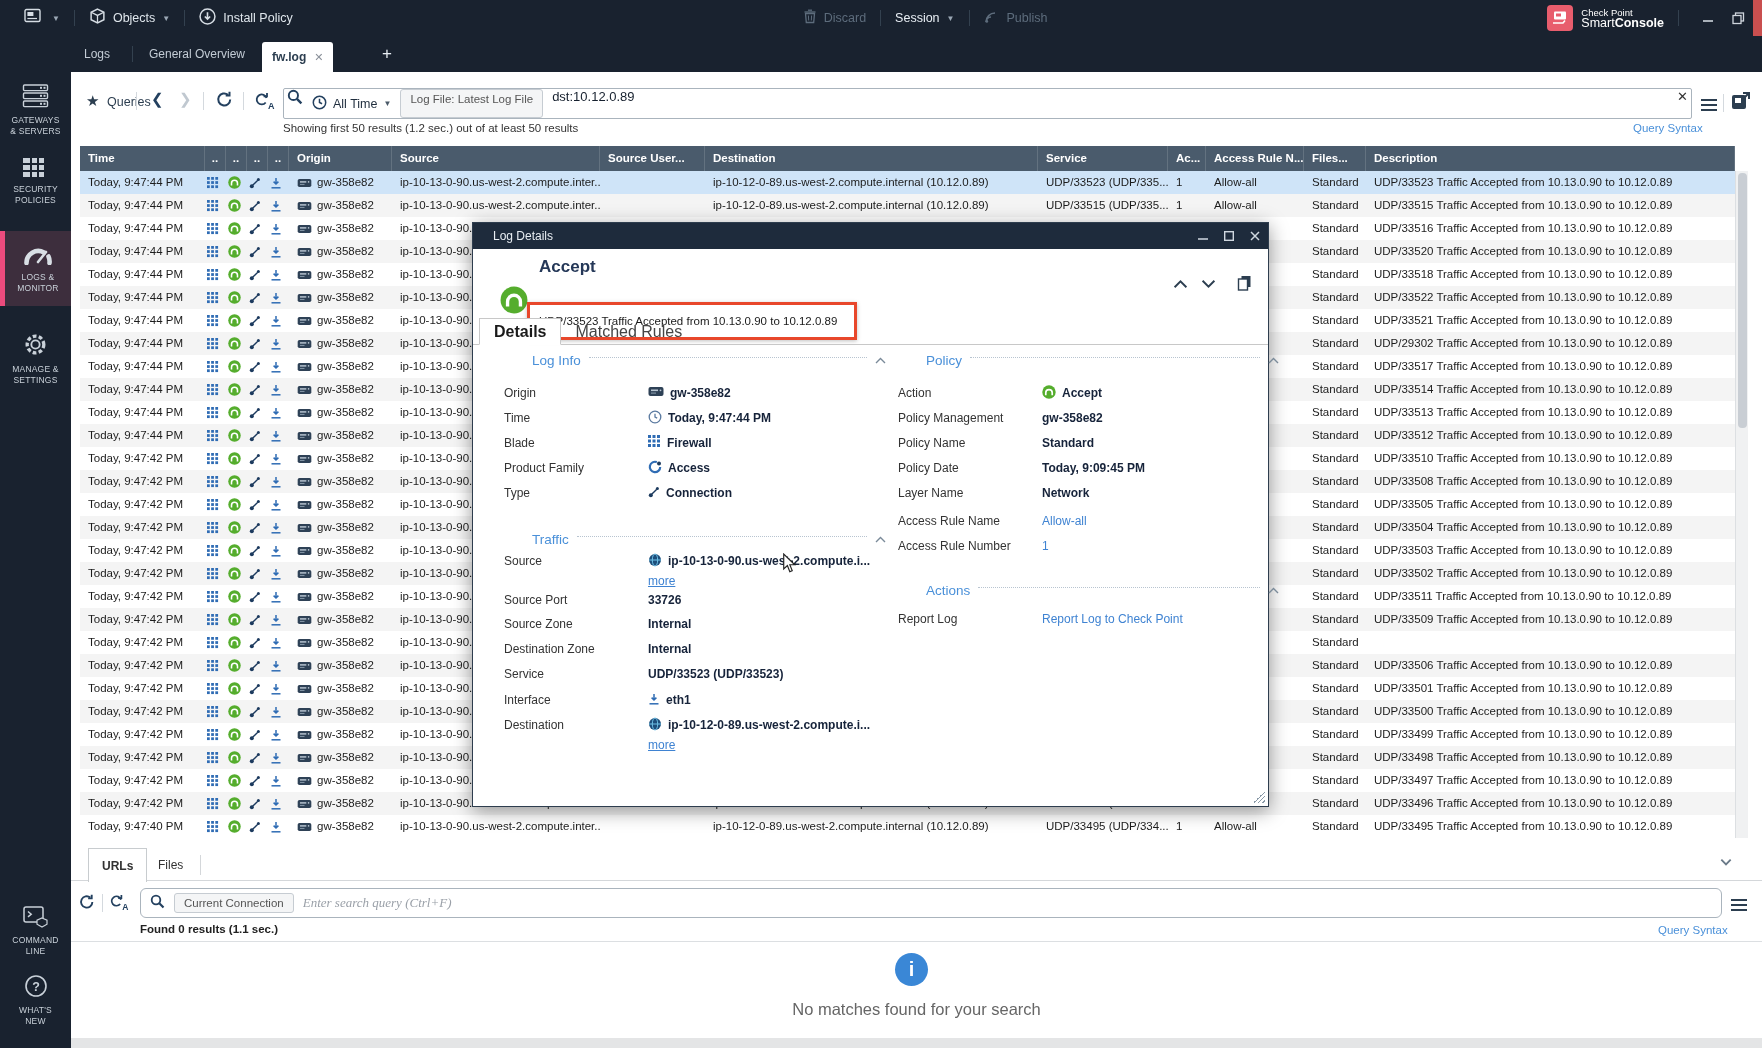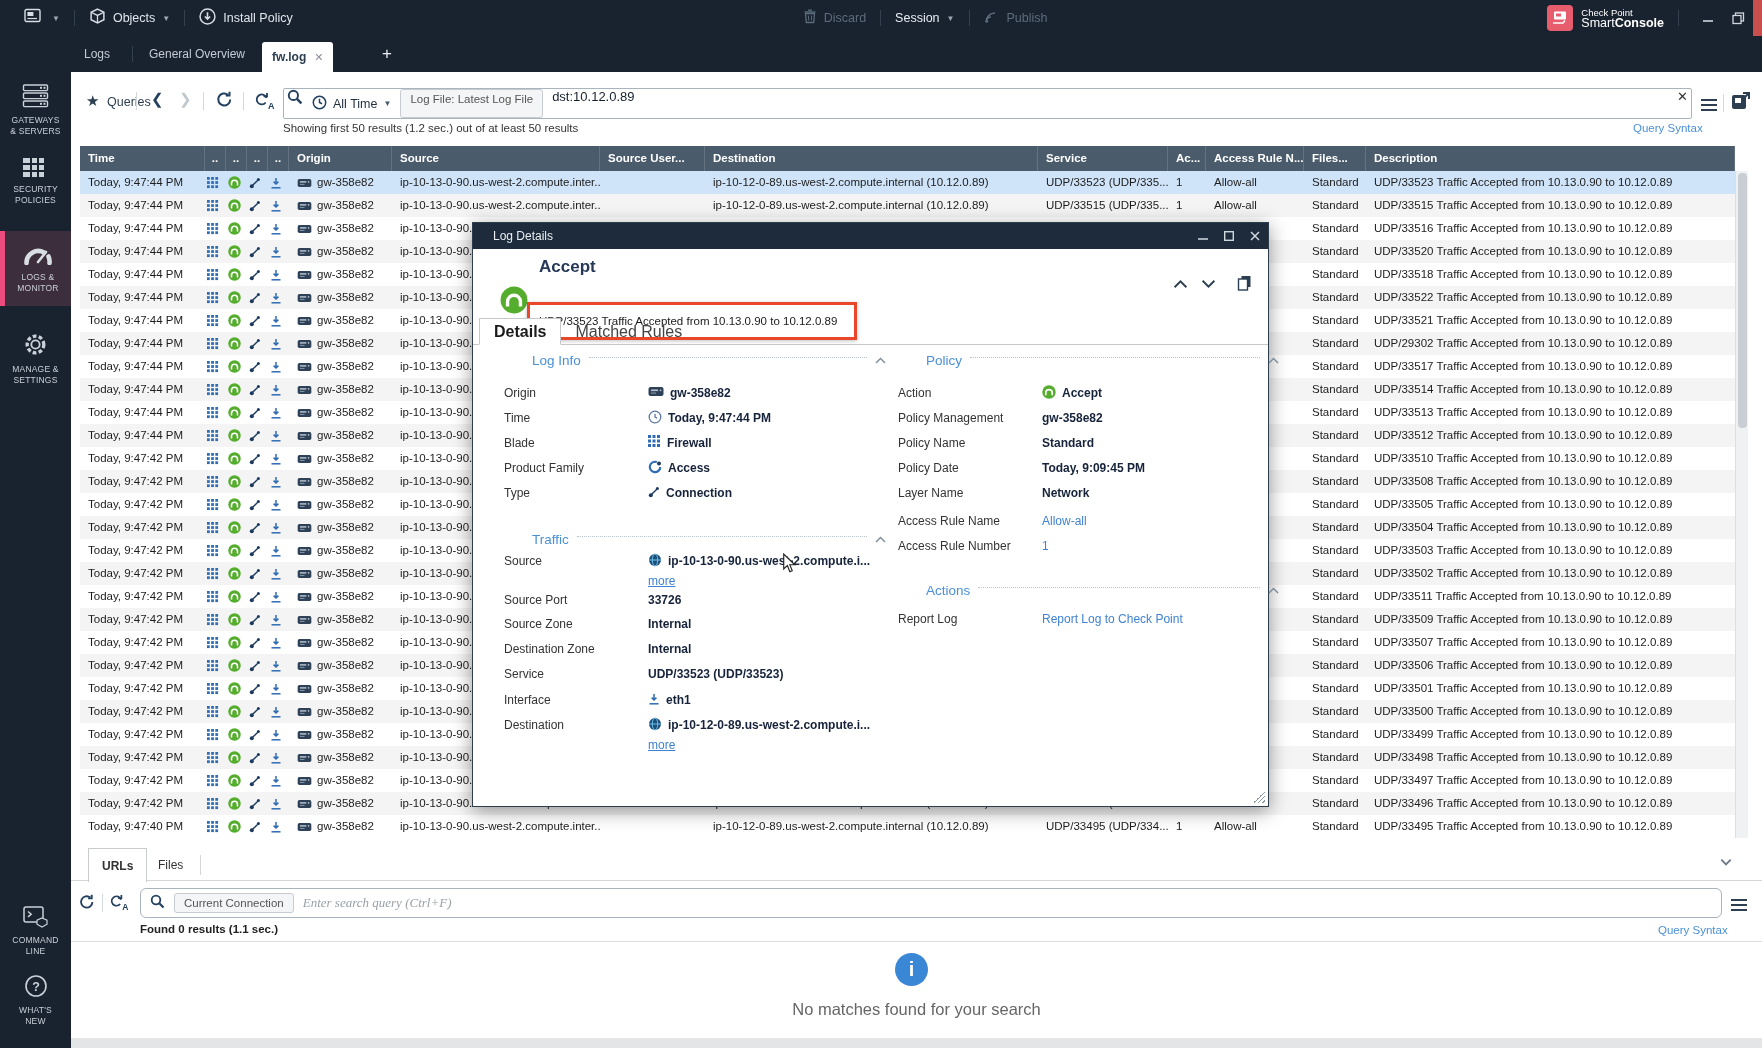--- a/index.html
+++ b/index.html
@@ -1648,21 +1648,20 @@
               <rect x="3" y="6.5" width="5" height="1.2" fill="#7f91a2"></rect>
             </svg>
           </span>gw-358e82</div>
         <div class="c c6">ip-10-13-0-90.us-west-2.compute.inter...</div>
         <div class="c c7"></div>
         <div class="c c8">ip-10-12-0-89.us-west-2.compute.internal (10.12.0.89)</div>
         <div class="c c9">UDP/33507 (UDP/335...</div>
         <div class="c c10">1</div>
         <div class="c c11">Allow-all</div>
         <div class="c c12">Standard</div>
-        <div class="c c13">UDP/33507 Traffic Accepted from 10.13.0.90 to 10.12.0.89</div>
       </div>
       <div class="trow alt">
         <div class="c c0">Today, 9:47:42 PM</div>
         <div class="c c1 icn">
           <span class="ric">
             <svg width="12" height="12" viewBox="0 0 13 13">
               <g fill="#2f6cb4">
                 <rect x="0" y="0" width="3" height="3"></rect>
                 <rect x="4.5" y="0" width="3" height="3"></rect>
                 <rect x="9" y="0" width="3" height="3"></rect>

